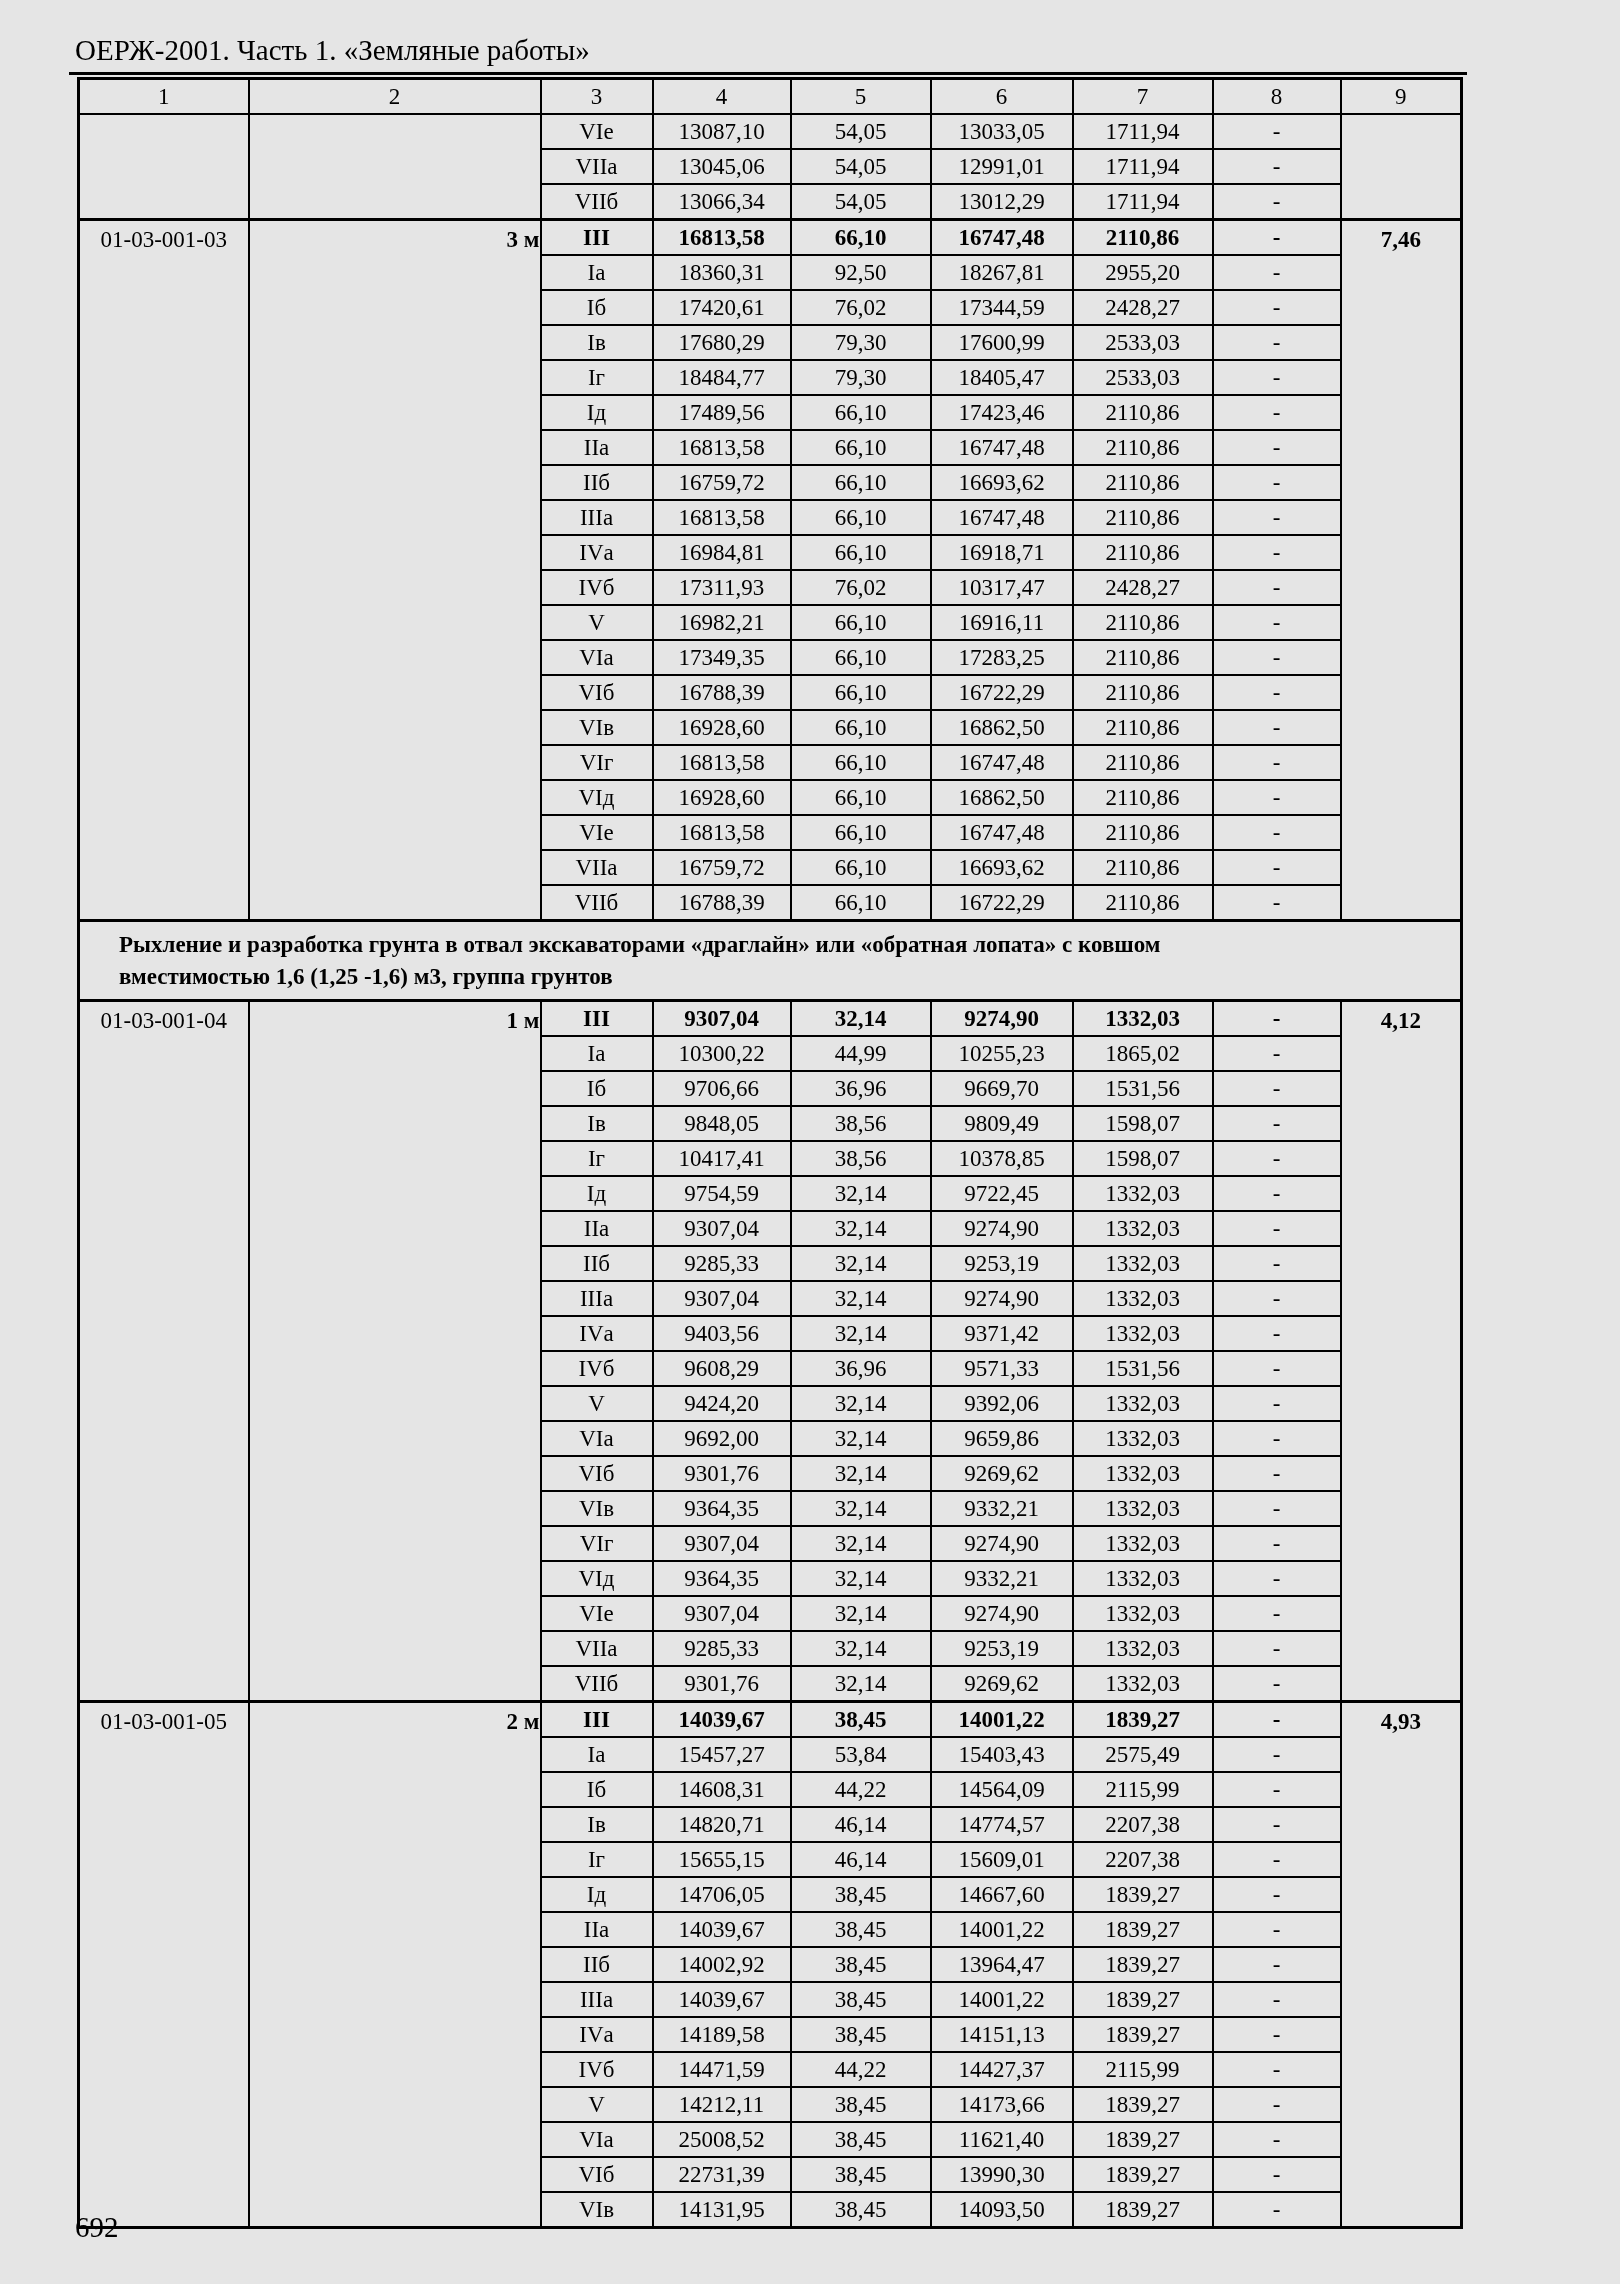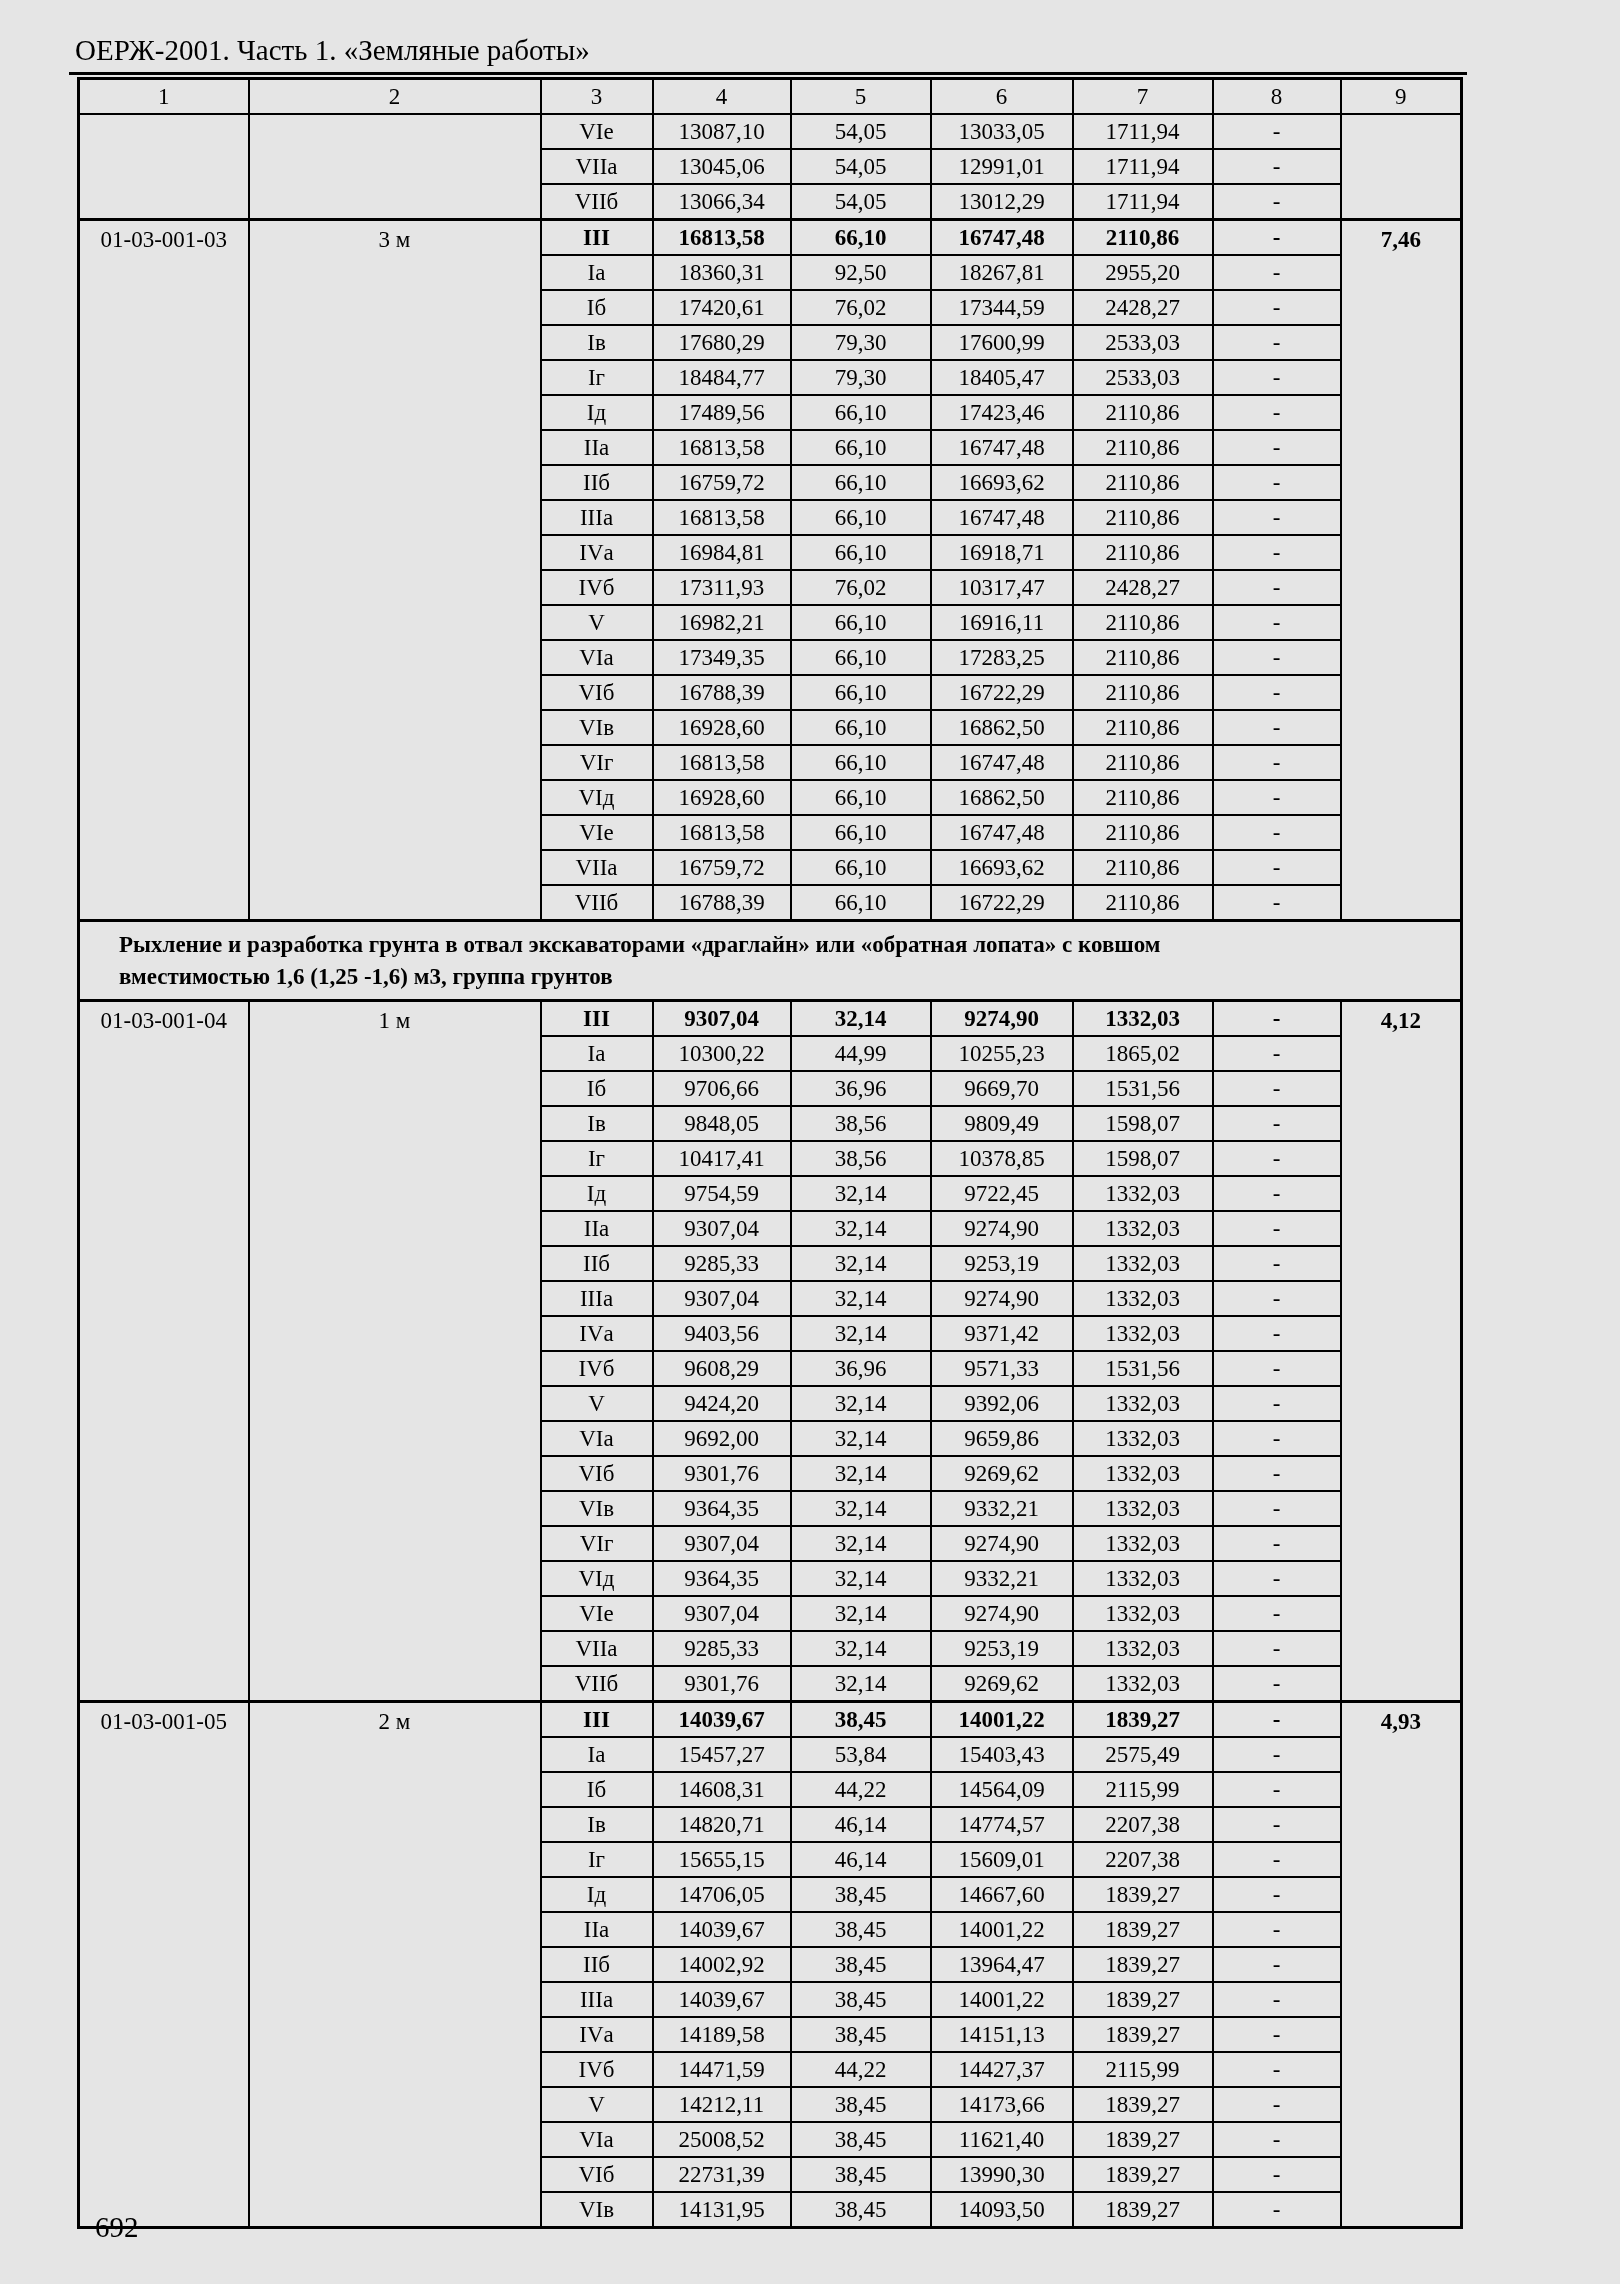--- a/index.html
+++ b/index.html
@@ -42,36 +42,35 @@
     padding:0;
     overflow:hidden;
   }
   .grid thead th{
     height:33px;
     border-bottom:2.6px solid #000;
   }
   .grid tbody td{height:33px;}
   .grid tr.group-start > td{border-top:3.3px solid #000;}
   td.code{vertical-align:top;padding-top:5.9px;}
-  td.desc{vertical-align:top;text-align:center;padding-left:0;padding-top:5.9px;}
+  td.desc{vertical-align:top;text-align:right;padding-left:0;padding-top:5.9px;font-weight:bold;}
   td.ref{vertical-align:top;padding-top:5.9px;}
   td.b,.b{font-weight:bold;}
   td.note-cell{
     height:auto;
     text-align:left;
     font-weight:bold;
     line-height:1.4;
     padding:6.5px 198px 6.5px 39px;
     border-radius:8px;
   }
   .page-number{
     position:absolute;
     left:75px;top:2211px;
     font-size:29px;
-    margin-left:20px;
   }
 </style>
 </head>
 <body>
 
 <div class="page">
 
   <div class="doc-title">ОЕРЖ-2001. Часть 1. «Земляные работы»</div>
 
   <div class="title-rule"></div>

